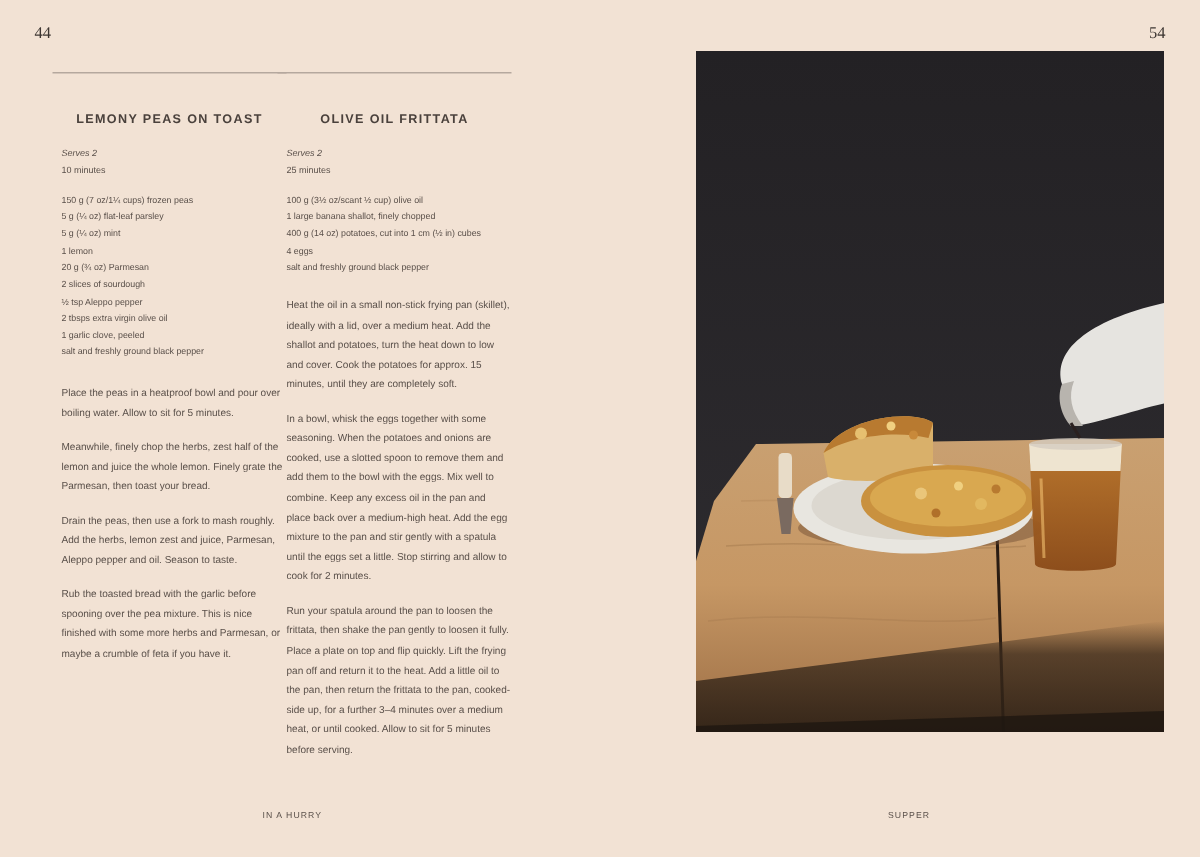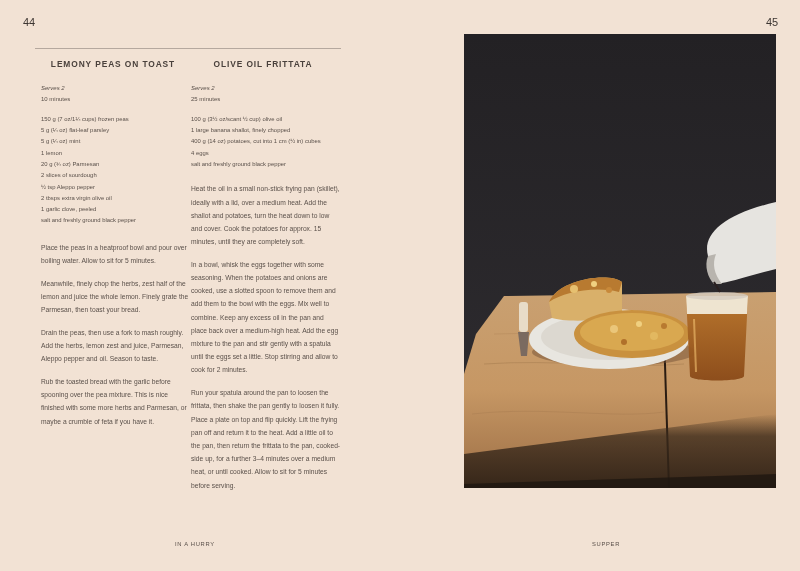--- a/index.html
+++ b/index.html
@@ -6,35 +6,35 @@
   html, body { width: 800px; height: 571px; overflow: hidden; }
   body {
     background: #f2e2d4;
     font-family: "Liberation Sans", "DejaVu Sans", sans-serif;
     color: #4a413c;
     position: relative;
   }
   .spread { position: absolute; inset: 0; }
   .page-num {
     position: absolute; top: 16px;
-    font-family: Liberation Sans, sans-serif;
+    font-family: Liberation Serif, serif;
     font-size: 11px; color: #3d3632;
   }
   .page-num.left { left: 23px; }
   .page-num.right { left: 766px; }
 
   .recipe {
     position: absolute; top: 48px; width: 156px;
   }
   .recipe.left { left: 35px; }
   .recipe.right { left: 185px; }
   .rule { height: 1px; background: #b5a89e; width: 156px; }
   .recipe-title {
     text-align: center; font-size: 8.4px; letter-spacing: 0.9px;
-    margin-top: 10px; color: #4a413c;
+    margin-top: 25px; color: #4a413c;
     text-transform: uppercase;
   }
   .meta { margin-top: 14px; padding-left: 6px; font-size: 6px; line-height: 11.4px; color: #5a504a; }
   .meta .serves { font-style: italic; }
   .ingredients { margin-top: 8px; padding-left: 6px; font-size: 5.9px; line-height: 11.3px; color: #5a504a; }
   .ingredients li { list-style: none; white-space: nowrap; }
   .method { padding-left: 6px; font-size: 6.7px; line-height: 13.2px; color: #5a504a; }
   .method p { margin-bottom: 9.5px; }
   .recipe.left .method { margin-top: 14px; }
   .recipe.right .method { margin-top: 12px; }
@@ -51,21 +51,21 @@
     background: linear-gradient(180deg, #242224 0%, #2a282c 40%, #2e2c30 60%, #2a2628 100%);
   }
   .photo svg { display: block; }
 </style>
 </head>
 <body>
 
 <div class="spread">
 
   <div class="page-num left">44</div>
-  <div class="page-num right">45</div>
+  <div class="page-num right">54</div>
 
   <section class="recipe left">
     <div class="rule"></div>
     <h2 class="recipe-title">LEMONY PEAS ON TOAST</h2>
     <div class="meta">
       <div class="serves">Serves 2</div>
       <div>10 minutes</div>
     </div>
     <ul class="ingredients">
       <li>150 g (7 oz/1¼ cups) frozen peas</li>

